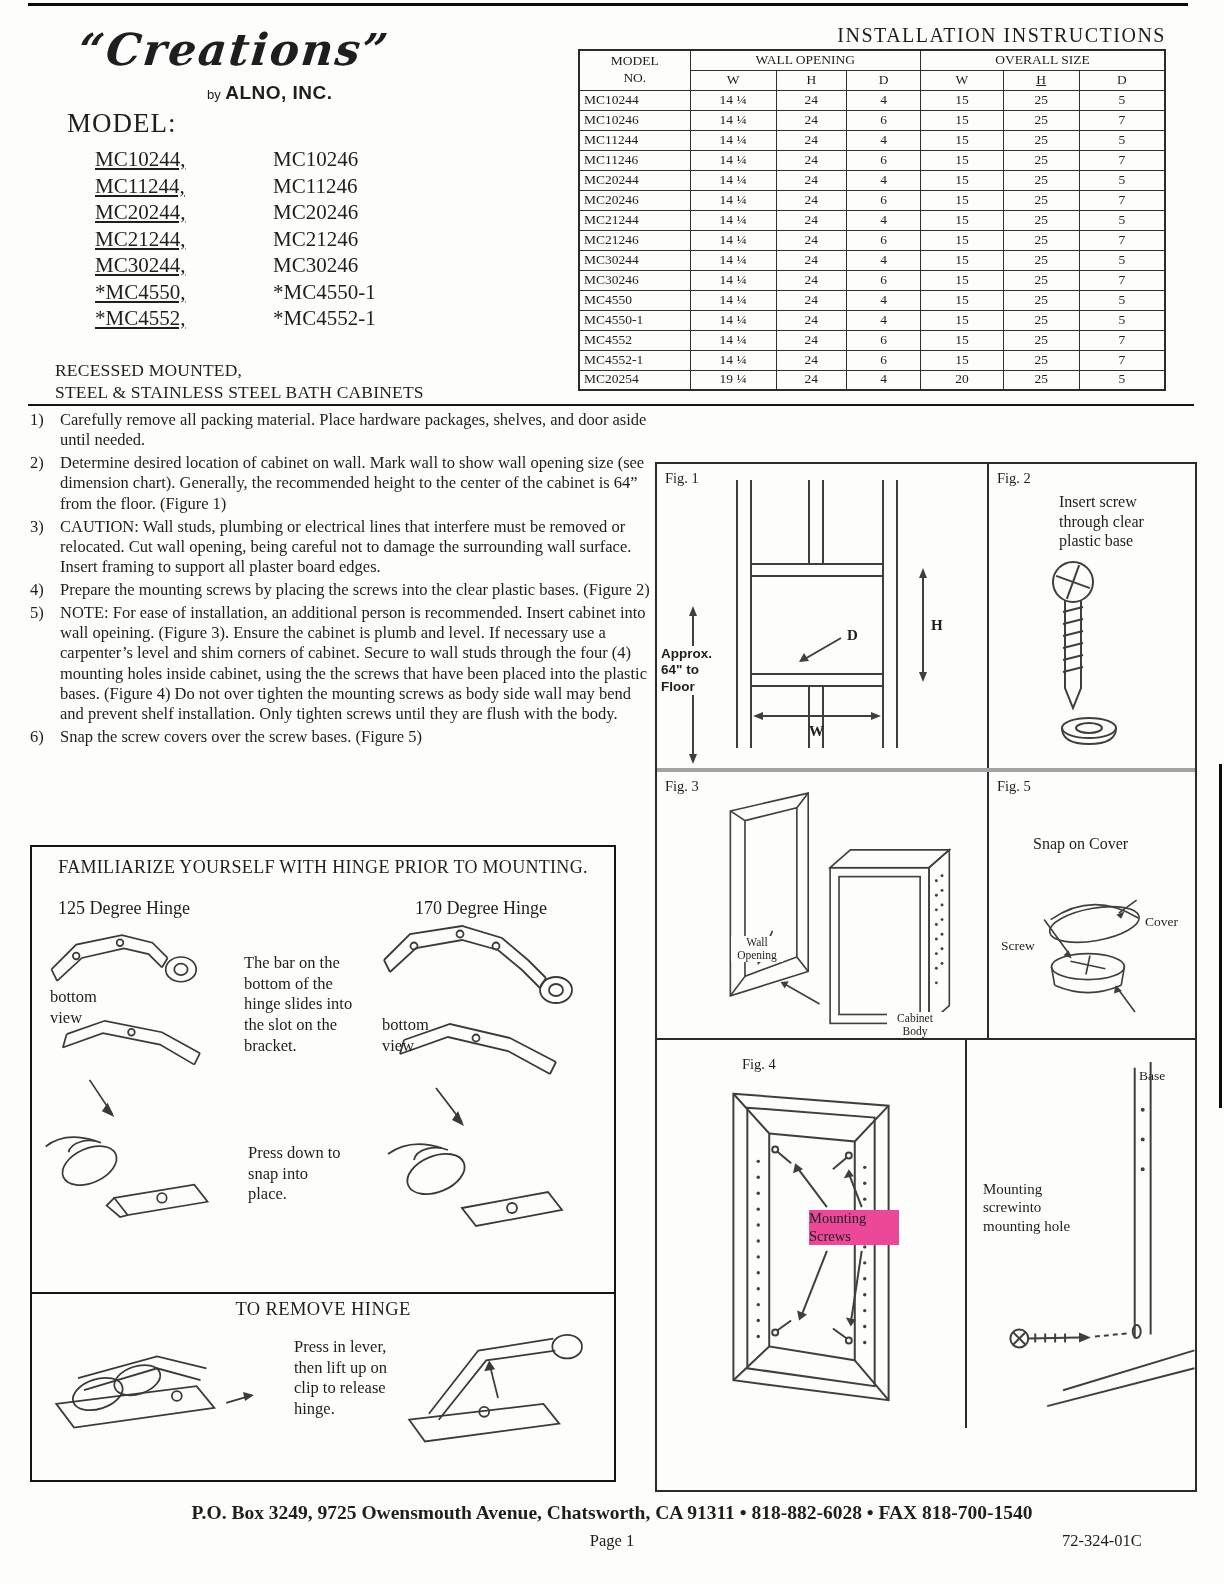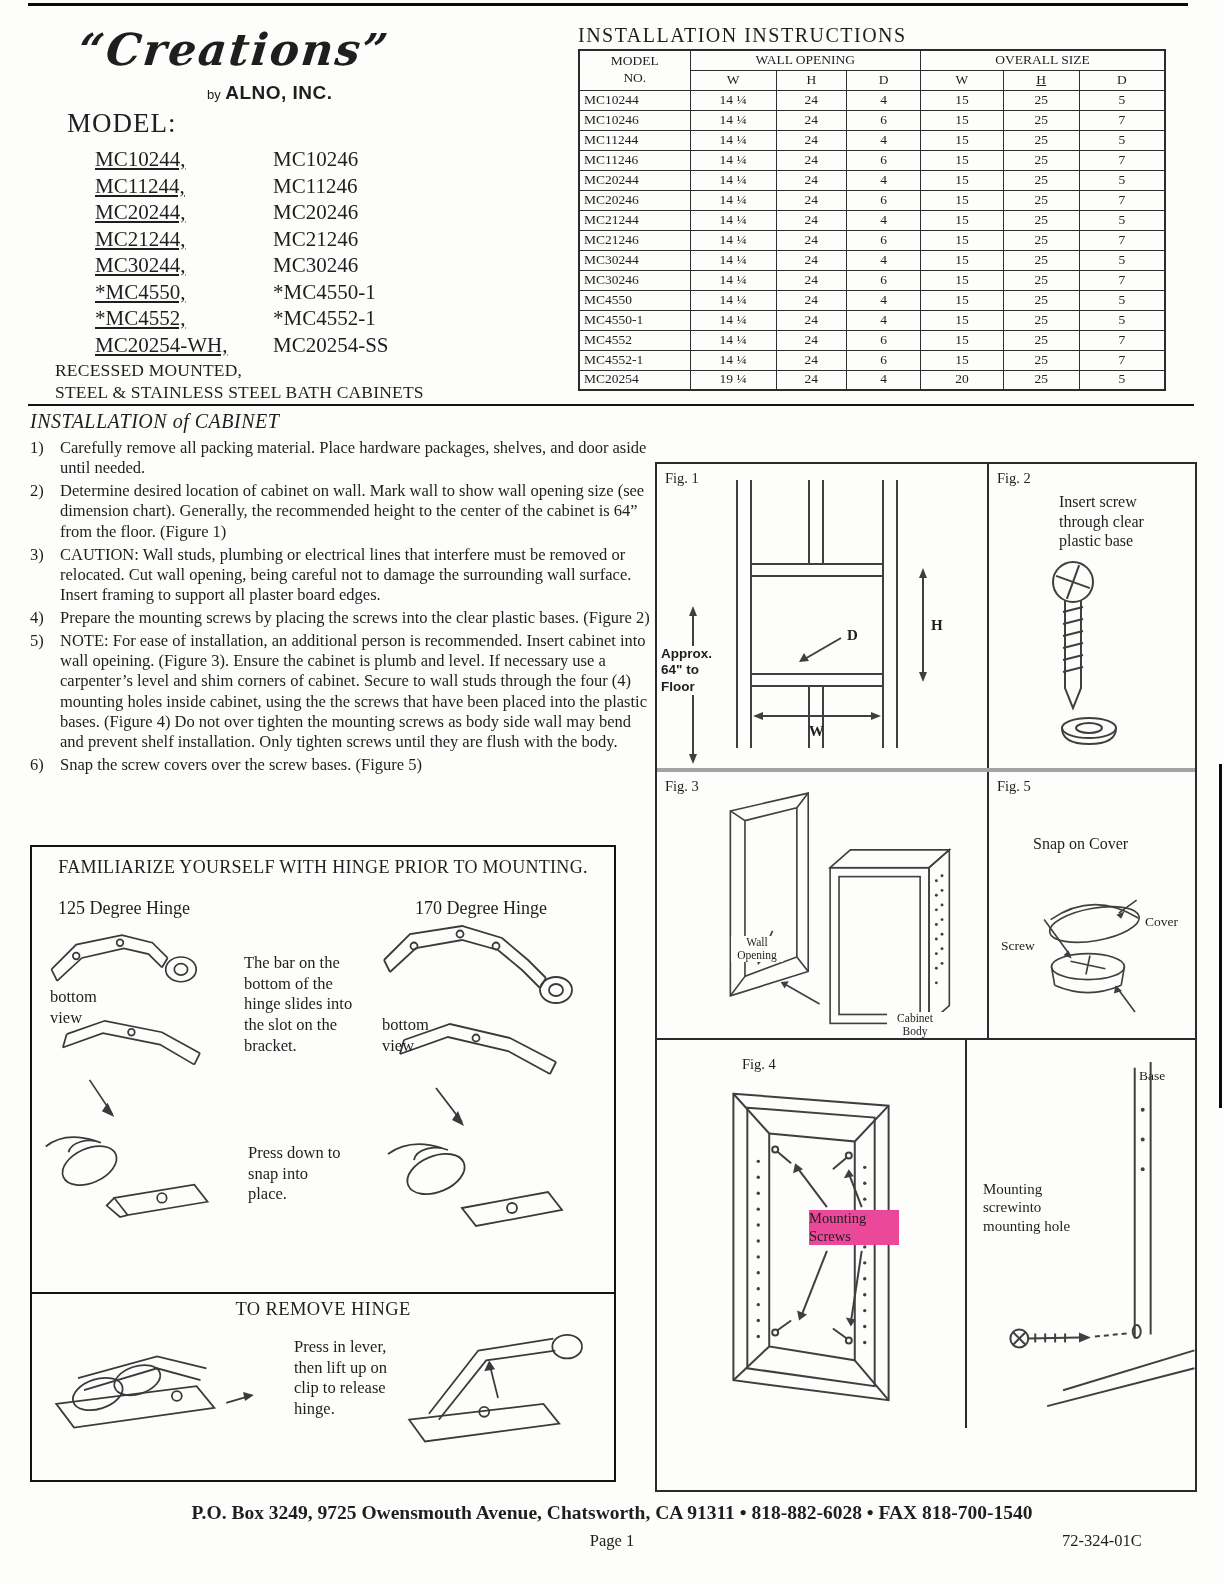--- a/index.html
+++ b/index.html
@@ -23,21 +23,21 @@
   .byline .co { font-size:19px; font-weight:bold; letter-spacing:0.5px; }
   .model-label { left:12px; top:88px; font-size:27px; letter-spacing:1px; }
   .model-list { left:40px; top:126px; width:420px; font-size:21px; }
   .model-row { display:flex; line-height:26.5px; }
   .m-left { width:178px; flex:none;text-decoration:underline; }
   .desc1 { left:0px; top:340px; font-size:17.5px; letter-spacing:0.2px; }
   .desc2 { left:0px; top:362px; font-size:17.5px; letter-spacing:0.2px; }
 
   
   .tablewrap { left:578px; top:24px; width:588px; }
-  .spec-title { text-align:left; font-size:20px; letter-spacing:1.5px; margin-bottom:2px; }
+  .spec-title { text-align:right; font-size:20px; letter-spacing:1.5px; margin-bottom:2px; }
   table.spec { border-collapse:collapse; width:100%; border:2px solid #2b2b2b; }
   table.spec th, table.spec td { border:1px solid #2f2f2f; font-weight:normal; font-size:13.5px;
     padding:0 4px; height:20px; text-align:center; line-height:1.25; }
   table.spec td.model-cell { text-align:left; }
   table.spec .u { text-decoration:underline; }
 
   .divider { left:28px; top:404px; width:1166px; height:2px; background:#141414; }
 
   
   .instructions { left:30px; top:410px; width:626px; }
@@ -110,24 +110,20 @@
           <span class="m-left">MC30244,</span>
           <span class="m-right">MC30246</span>
         </div>
         <div class="model-row">
           <span class="m-left">*MC4550,</span>
           <span class="m-right">*MC4550-1</span>
         </div>
         <div class="model-row">
           <span class="m-left">*MC4552,</span>
           <span class="m-right">*MC4552-1</span>
-        </div>
-        <div class="model-row">
-          <span class="m-left">MC20254-WH,</span>
-          <span class="m-right">MC20254-SS</span>
         </div>
       </div>
     <div class="abs desc1">RECESSED MOUNTED,</div>
     <div class="abs desc2">STEEL &amp; STAINLESS STEEL BATH CABINETS</div>
   </div>
 
   <div class="abs tablewrap">
     <div class="spec-title">INSTALLATION INSTRUCTIONS</div>
     <table class="spec">
       <colgroup>
@@ -293,21 +289,20 @@
             <td>25</td>
             <td>5</td>
           </tr>
         </tbody>
     </table>
   </div>
 
   <div class="abs divider"></div>
 
   <div class="abs instructions">
-    <div class="instr-heading">INSTALLATION of CABINET</div>
     <div>
         <div class="instr">
           <span class="num">1)</span>
           <span class="txt">Carefully remove all packing material.  Place hardware packages, shelves, and door aside until needed.</span>
         </div>
         <div class="instr">
           <span class="num">2)</span>
           <span class="txt">Determine desired location of cabinet on wall. Mark wall to show wall opening size (see dimension chart). Generally, the recommended height to the center of the cabinet is 64” from the floor. (Figure 1)</span>
         </div>
         <div class="instr">

